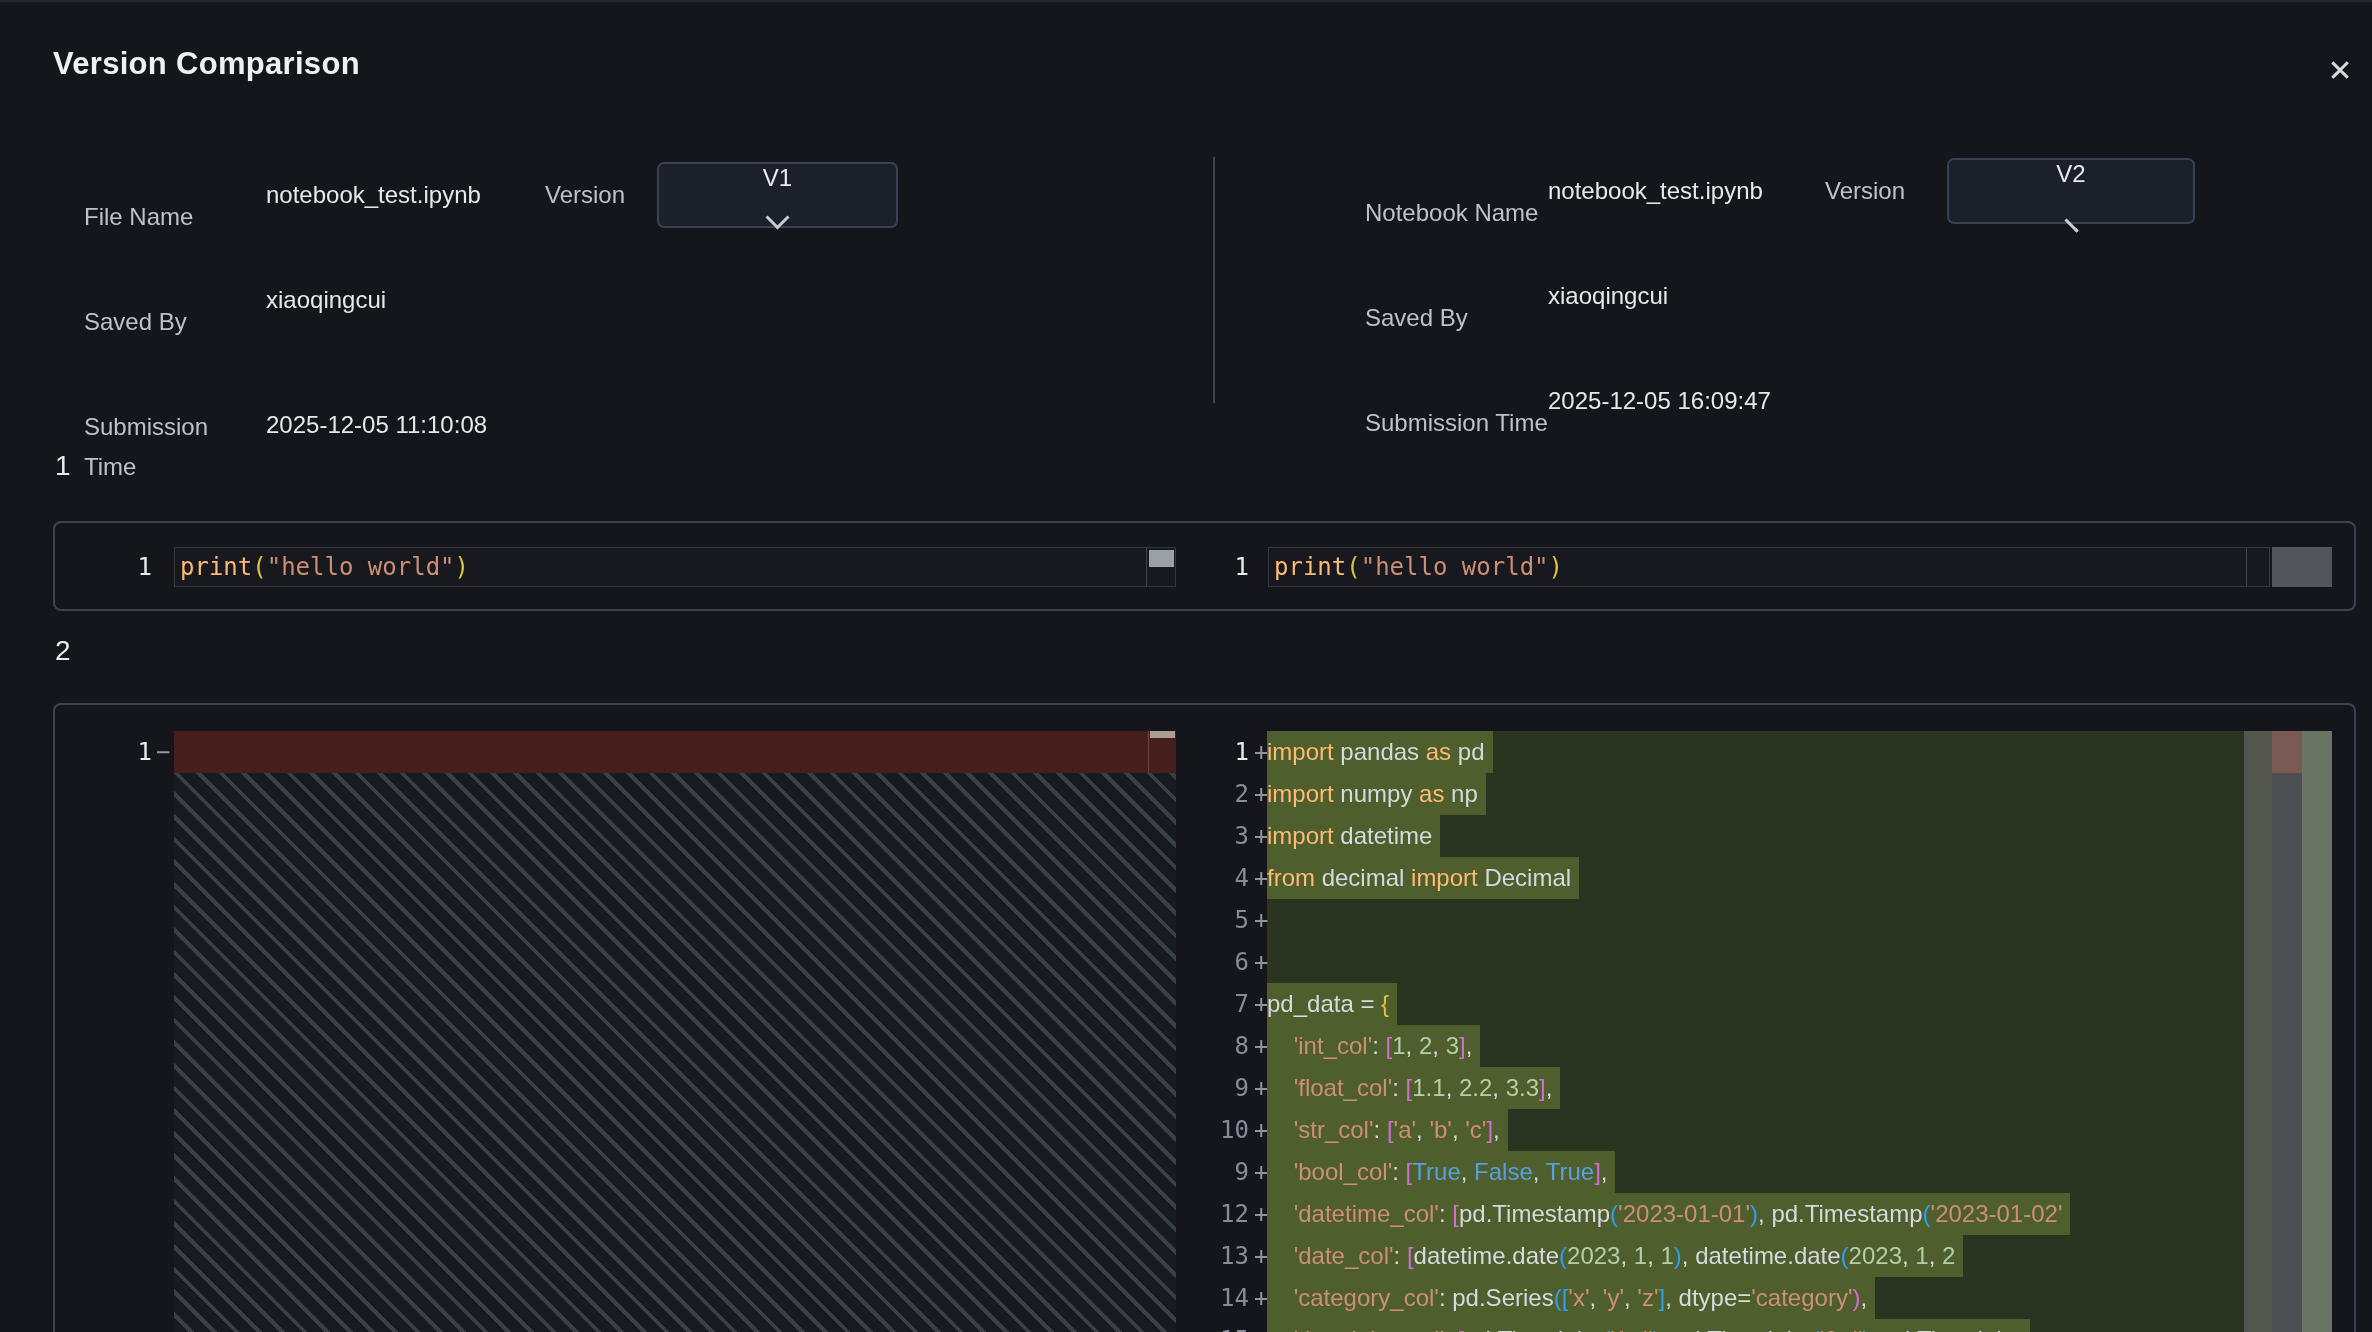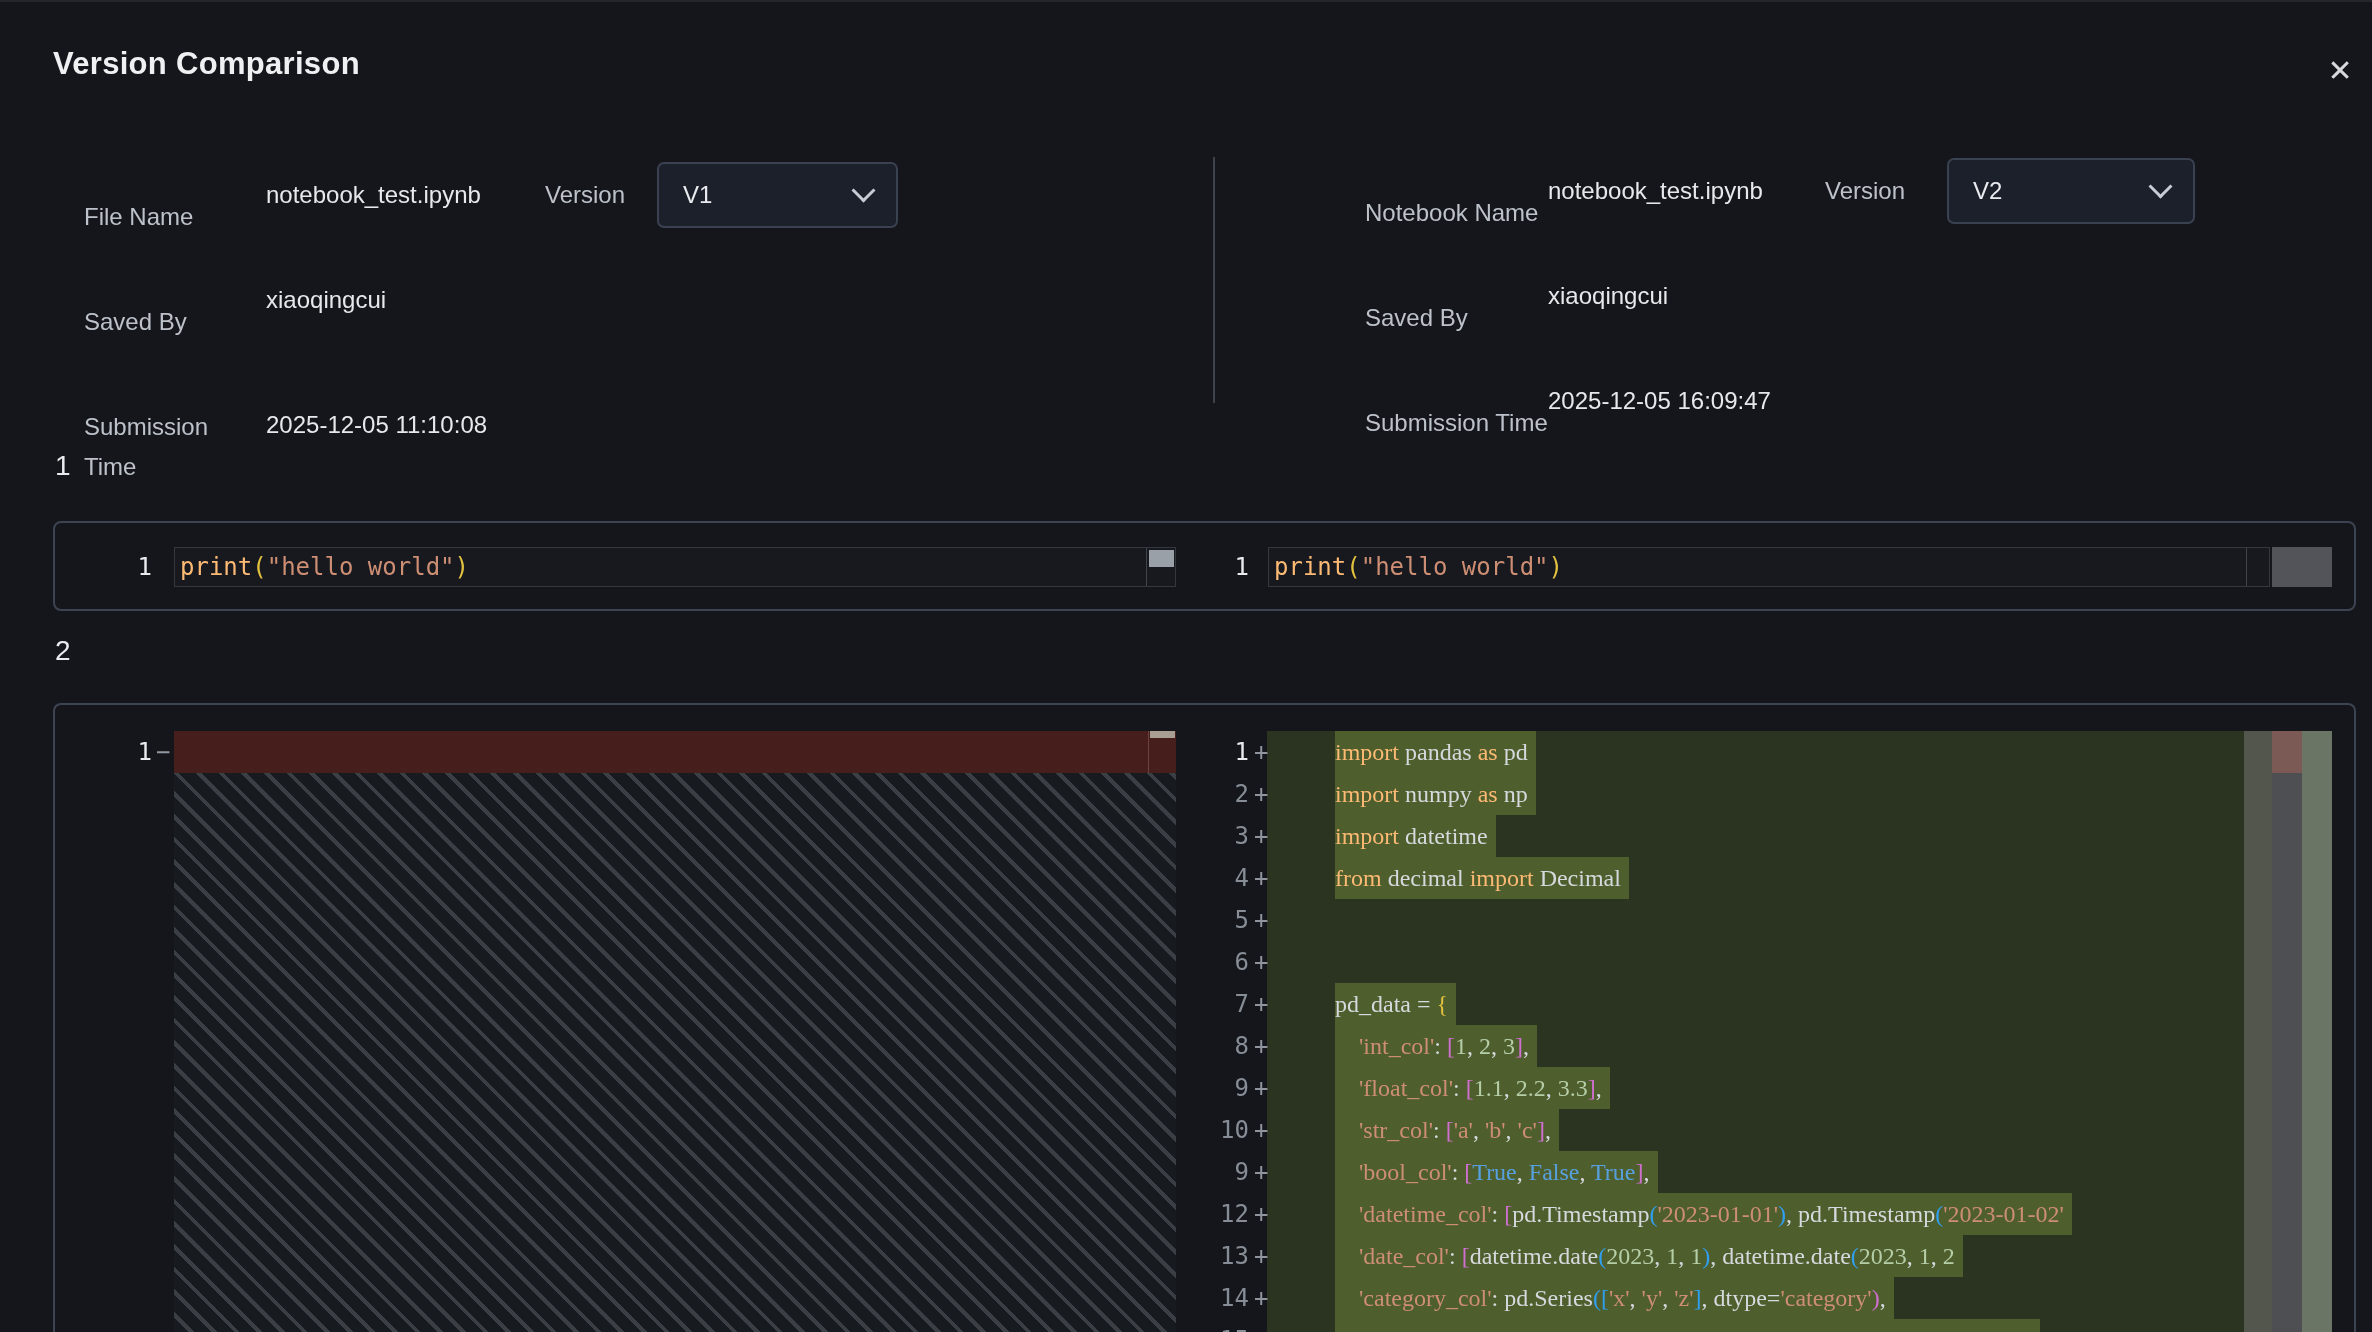--- a/index.html
+++ b/index.html
@@ -20,21 +20,21 @@
   .mvalue{color:#e6e8eb;line-height:40px;}
   .meta-left  .mlabel{width:182px;}
   .meta-right .mlabel{width:183px;}
   .meta-left  .mvalue.w{width:279px;}
   .meta-right .mvalue.w{width:277px;}
   .mverlabel{color:#bdc2ca;}
   .meta-left  .mverlabel{width:112px;}
   .meta-right .mverlabel{width:122px;}
   .select{display:flex;align-items:center;justify-content:space-between;box-sizing:border-box;
           background:#1b202b;border:2px solid #3a4150;border-radius:7px;color:#e9ebee;
-          font-size:24px;height:66px;padding:0 24px;cursor:pointer;}
+          font-size:24px;height:66px;padding:0 24px;cursor:pointer;flex-direction:column;}
   .meta-left  .select{width:241px;}
   .meta-right .select{width:248px;gap:44px;}
   .chev{width:14px;height:14px;border-right:3px solid #c8cdd5;border-bottom:3px solid #c8cdd5;
         transform:rotate(45deg);margin-top:-8px;}
 
   
   .cell-idx{position:absolute;left:55px;font-size:28px;color:#e9ebee;}
   #idx1{top:448px;} #idx2{top:633px;}
   .box{position:absolute;left:53px;width:2303px;border:2px solid #3c4452;border-radius:8px;box-sizing:border-box;background:#14161b;}
   #box1{top:519px;height:90px;}
@@ -67,22 +67,22 @@
 
   
   .added-bg{position:absolute;left:1212px;top:26px;width:977px;bottom:0;background:#2b3321;}
   .rows{position:absolute;left:0;top:26px;right:0;bottom:0;overflow:hidden;}
   .row{position:relative;height:42px;}
   .row .lnum{position:absolute;left:1130px;width:64px;text-align:right;line-height:42px;
              font-family:"DejaVu Sans Mono",monospace;font-size:24px;color:#878d96;}
   .row .lnum.active{color:#e9ebee;}
   .row .sign{position:absolute;left:1199px;line-height:42px;color:#8f959e;
              font-family:"DejaVu Sans Mono",monospace;font-size:24px;}
-  .row .content{position:absolute;left:1280px;width:977px;height:42px;line-height:42px;
-                overflow:hidden;white-space:pre;font-family:Liberation Serif, serif;font-size:24px;}
+  .row .content{position:absolute;left:1212px;width:977px;height:42px;line-height:42px;
+                overflow:hidden;white-space:pre;font-family:Liberation Sans, sans-serif;font-size:24px;}
   .chargreen{display:inline-block;background:#4f5e2d;padding-right:8px;height:42px;}
   .col-gray{position:absolute;left:2189px;top:26px;width:28px;bottom:0;background:#53564c;}
   .col-ruler{position:absolute;left:2217px;top:26px;width:30px;bottom:0;background:#4d4f53;}
   .ruler-red{height:42px;background:#7b5a56;}
   .col-sage{position:absolute;left:2247px;top:26px;width:30px;bottom:0;background:#6b7565;}
 
   
   .tk-kw{color:#fdba74;} .tk-txt{color:#d6d9dd;} .tk-str{color:#cd8e74;}
   .tk-num{color:#b5cea8;} .tk-bool{color:#57a0de;} .tk-com{color:#7fa65b;}
   .tk-br1{color:#e2c13f;} .tk-br2{color:#cf6fcf;} .tk-br3{color:#2f9ff0;}

